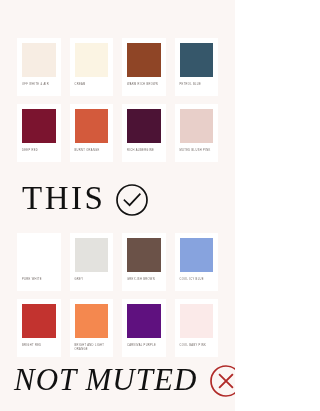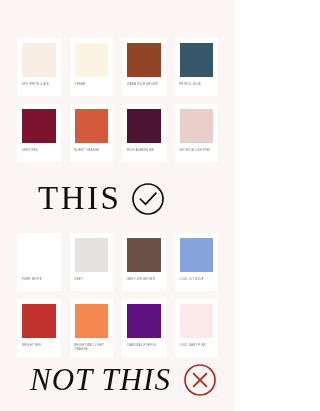--- a/index.html
+++ b/index.html
@@ -52,24 +52,24 @@
     color: #6d6460;
     text-transform: uppercase;
     font-family: "Liberation Sans", sans-serif;
     word-break: break-word;
     min-height: 9px;
   }
 
   
   .verdict {
     position: absolute;
-    left: 16px;
+    left: 0;
     width: 235px;
     display: flex;
-    align-items: center;
+    align-items: flex-end;
   }
   #verdict-approved {
     top: 180px;
     padding-left: 22px;
   }
   #verdict-rejected {
     top: 362px;
     padding-left: 14px;
   }
   .verdict-text {
@@ -178,21 +178,21 @@
       <span class="swatch-chip" style="background:#5F117F;"></span>
       <span class="swatch-label">CARNIVAL PURPLE</span>
     </div>
     <div class="swatch-card">
       <span class="swatch-chip" style="background:#FBEAE9;"></span>
       <span class="swatch-label">COOL BABY PINK</span>
     </div>
   </div>
 
   <div class="verdict" id="verdict-rejected">
-    <span class="verdict-text">NOT THIS</span>
+    <span class="verdict-text">NOT MUTED</span>
     <span class="verdict-icon">
       <svg width="34" height="34" viewBox="0 0 34 34" aria-hidden="true">
         <circle cx="17" cy="17" r="15" fill="none" stroke="#B02A28" stroke-width="1.7"></circle>
         <path d="M10.8 10.8 L23.2 23.2 M23.2 10.8 L10.8 23.2" fill="none" stroke="#B02A28" stroke-width="1.9" stroke-linecap="square"></path>
       </svg>
     </span>
   </div>
 
 </div>
 

